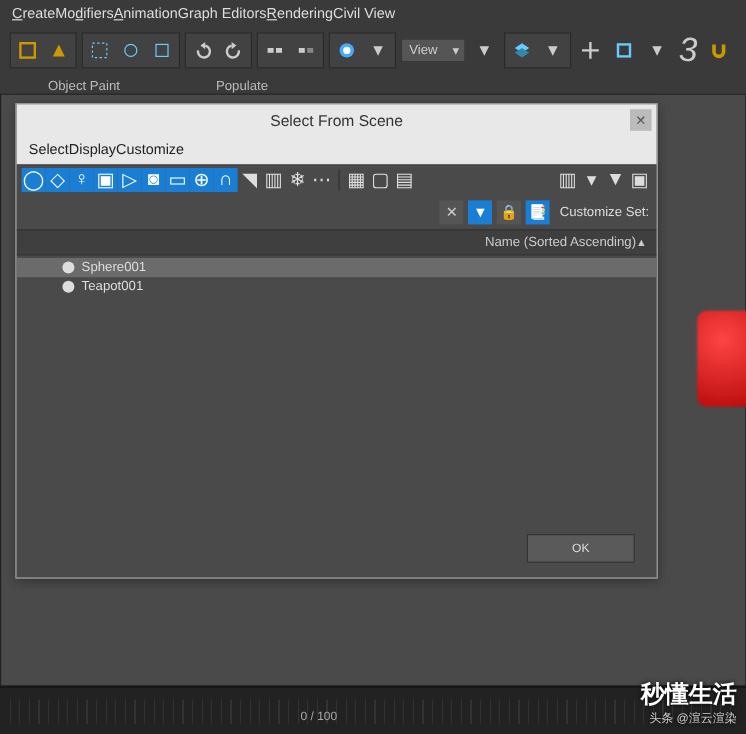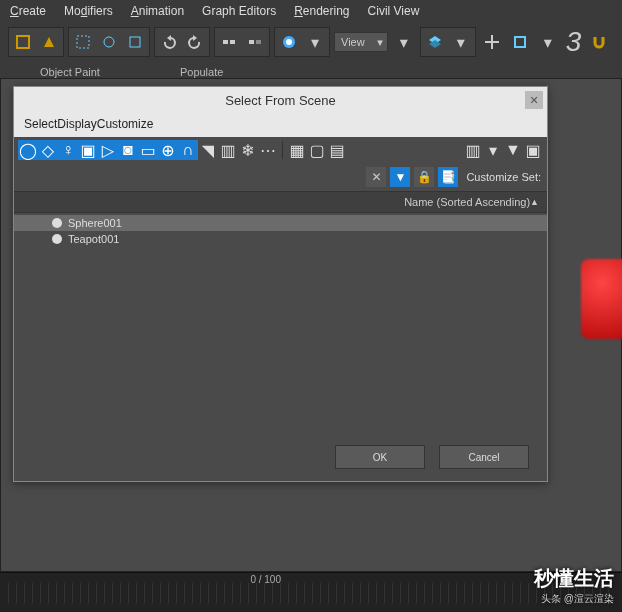--- a/index.html
+++ b/index.html
@@ -1,18 +1,18 @@
 <!DOCTYPE html>
 <html><head>
 <meta charset="utf-8">
 <style>
 * { box-sizing: border-box; margin: 0; padding: 0; font-family: "Segoe UI", Tahoma, sans-serif; }
 body { width: 622px; height: 612px; background: #3a3a3a; overflow: hidden; position: relative; }
 
-.menubar { display: flex; gap: 18px; padding: 4px 10px 6px 10px; background: #3a3a3a; color: #ddd; font-size: 12px; }
+.menubar { display: flex; padding: 4px 10px 6px 10px; background: #3a3a3a; color: #ddd; font-size: 12px; }
 .menubar span { cursor: pointer; }
 .menubar span u { text-decoration: underline; }
 
 .toolbar { display: flex; align-items: center; gap: 4px; padding: 2px 8px 6px 8px; background: #3a3a3a; }
 .toolbar .group { display: flex; align-items: center; gap: 2px; padding: 2px; border: 1px solid #2a2a2a; background: #424242; }
 .toolbar .btn { width: 24px; height: 24px; display: flex; align-items: center; justify-content: center; color: #ccc; cursor: pointer; }
 .toolbar .btn svg { width: 16px; height: 16px; }
 .toolbar .digit { font-size: 28px; color: #ccc; font-style: italic; padding: 0 2px; }
 .toolbar .dropdown { background: #555; color: #ccc; padding: 3px 22px 3px 6px; font-size: 11px; border: 1px solid #333; position: relative; }
 .toolbar .dropdown::after { content: "▾"; position: absolute; right: 4px; }
@@ -47,21 +47,21 @@
 .list { background: #4a4a4a; min-height: 220px; padding: 2px 0; }
 .row { display: flex; align-items: center; gap: 6px; padding: 2px 8px 2px 38px; font-size: 11px; color: #ddd; cursor: pointer; }
 .row.selected { background: #6b6b6b; }
 .row .dot { width: 10px; height: 10px; border-radius: 50%; background: #ddd; flex-shrink: 0; }
 
 .footer { display: flex; justify-content: flex-end; gap: 14px; padding: 12px 18px; background: #4a4a4a; }
 .footer button { width: 90px; height: 24px; background: #5a5a5a; border: 1px solid #333; color: #ddd; font-size: 10px; cursor: pointer; }
 
 .timeline { position: absolute; left: 0; right: 0; bottom: 0; height: 40px; background: #222; border-top: 1px solid #111; display: flex; align-items: center; }
 .timeline .ticks { flex: 1; height: 20px; background: repeating-linear-gradient(90deg,#333 0,#333 1px,transparent 1px,transparent 8px); margin: 0 8px; position: relative; }
-.timeline .frame { position: absolute; left: 40%; bottom: 18px; font-size: 10px; color: #aaa; }
+.timeline .frame { position: absolute; left: 40%; bottom: 0; font-size: 10px; color: #aaa; }
 
 .watermark { position: absolute; right: 8px; bottom: 6px; color: #fff; font-size: 20px; font-weight: bold; text-shadow: 0 0 4px #000; pointer-events: none; }
 .watermark .sub { font-size: 10px; font-weight: normal; display: block; text-align: right; color: #ccc; }
 </style>
 </head>
 <body>
 
 <div class="menubar">
   <span><u>C</u>reate</span>
   <span>Mo<u>d</u>ifiers</span>
@@ -229,21 +229,20 @@
         <span class="dot"></span>
         <span>Sphere001</span>
       </div>
       <div class="row">
         <span class="dot"></span>
         <span>Teapot001</span>
       </div>
     </div>
     <div class="footer">
       <button>OK</button>
-      <button>Cancel</button>
     </div>
   </div>
 </div>
 
 <div class="timeline">
   <div class="ticks">
     <span class="frame">0 / 100</span>
   </div>
 </div>
 

